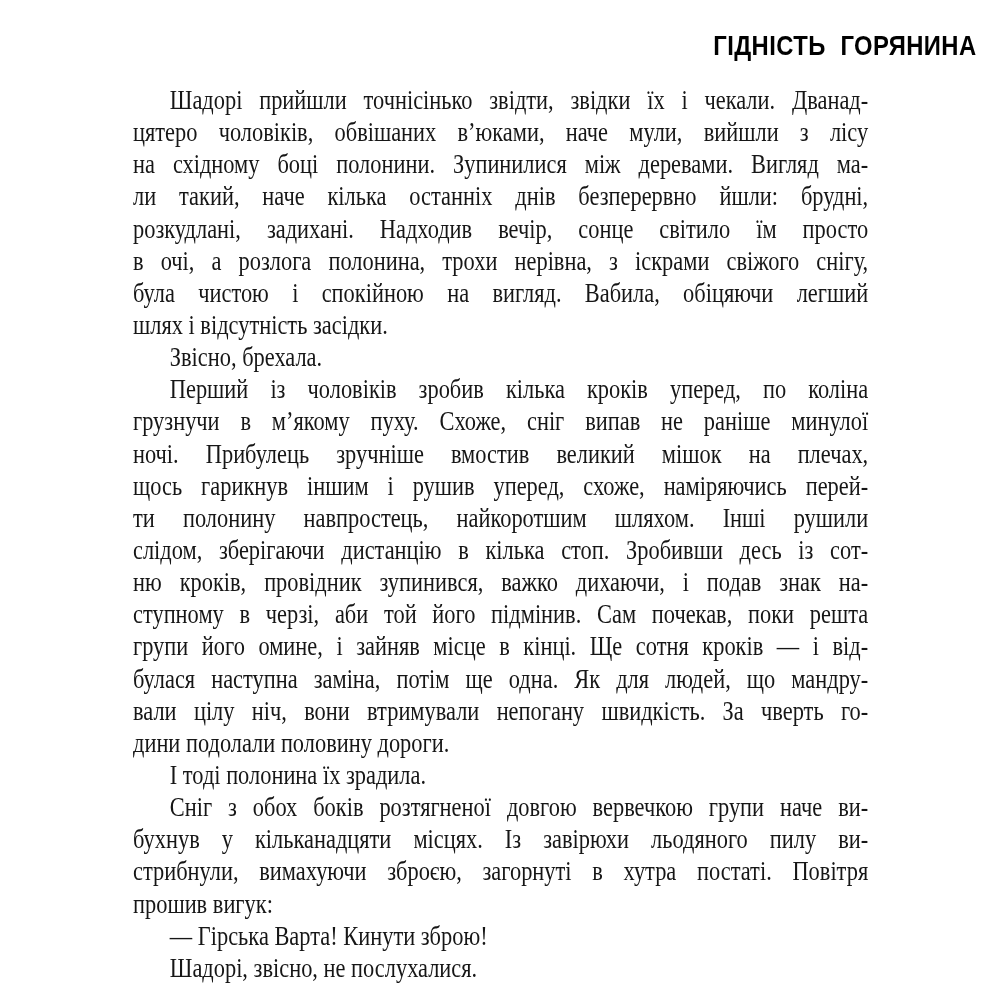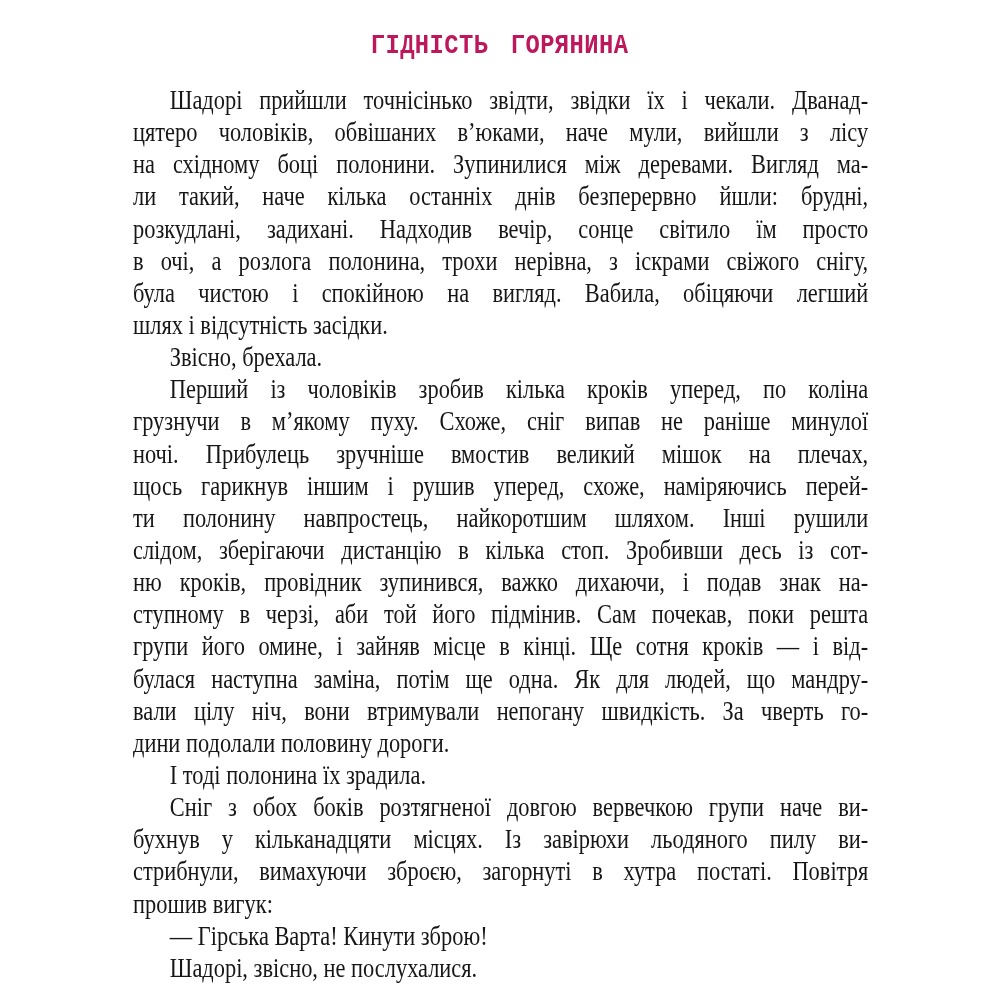--- a/index.html
+++ b/index.html
@@ -13,23 +13,23 @@
     height: 1000px;
     background: #ffffff;
     overflow: hidden;
     font-family: "Liberation Serif", serif;
   }
   .title {
     position: absolute;
     top: 12px;
     left: 0;
     width: 1000px;
-    text-align: center;
-    color: #be185d;
-    font-family: Liberation Mono, monospace;
+    text-align: right;
+    color: #000000;
+    font-family: Liberation Sans, sans-serif;
     font-weight: 700;
     font-size: 28px;
     line-height: 30px;
     white-space: nowrap;
   }
   .title-inner {
     display: inline-block;
     transform: scaleX(0.85);
     transform-origin: 50% 50%;
     letter-spacing: 0.5px;

